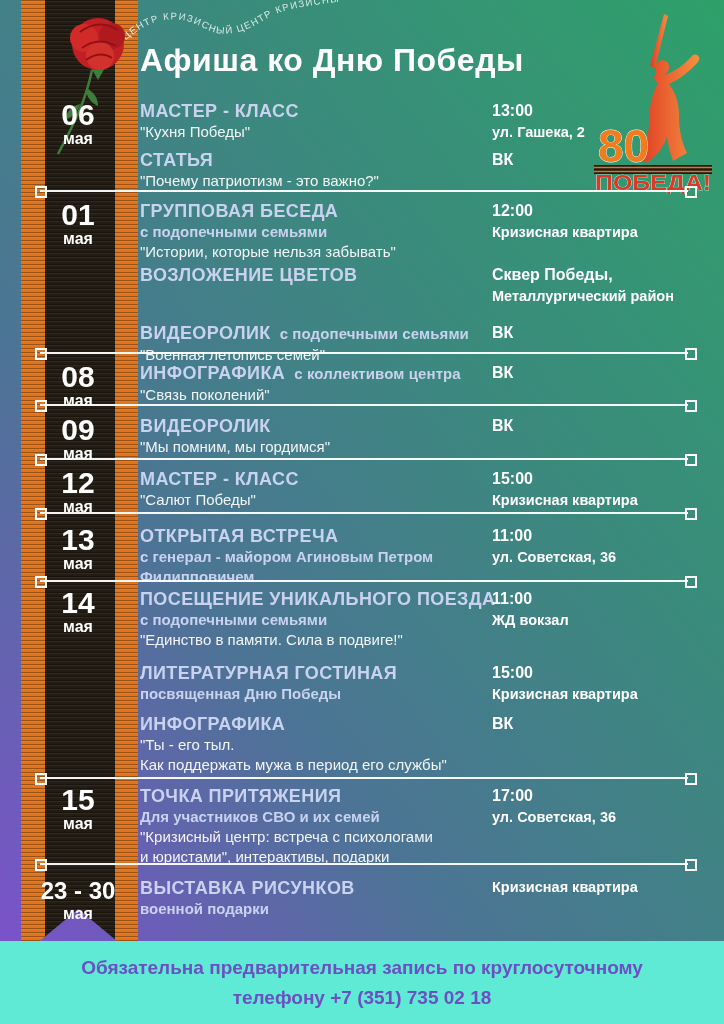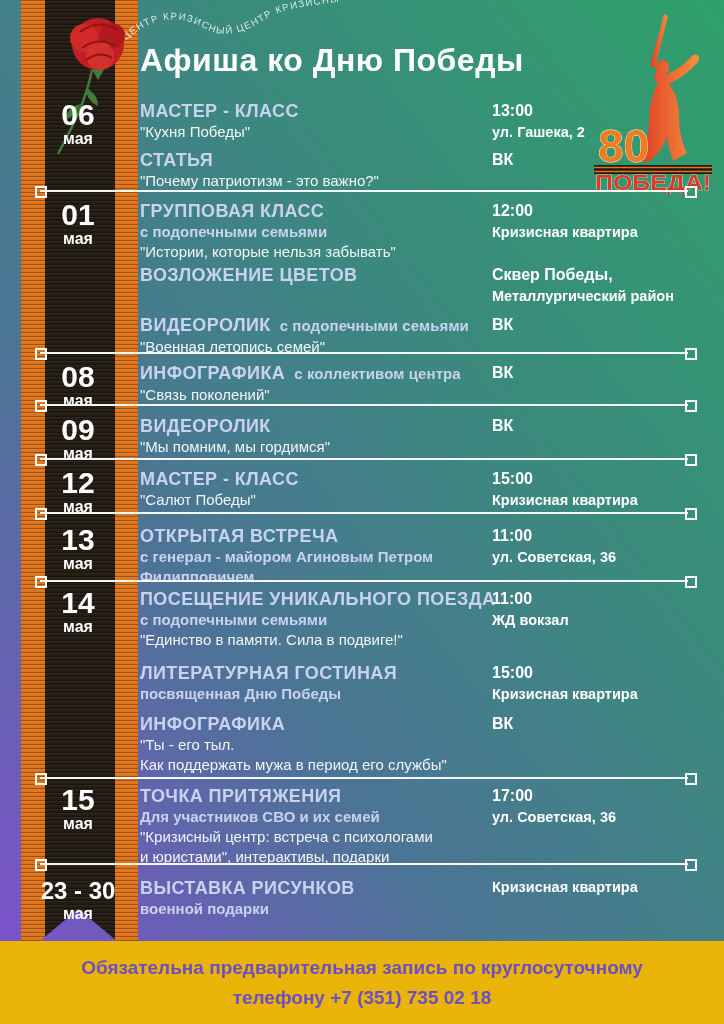--- a/index.html
+++ b/index.html
@@ -34,27 +34,27 @@
   .event{display:grid;grid-template-columns:1fr 212px;column-gap:0;}
   .etext{min-width:0;}
   .title-line{font-size:18px;font-weight:bold;color:#c9d2ef;letter-spacing:.4px;line-height:22px;white-space:nowrap;}
   .sfx{font-size:15px;margin-left:9px;letter-spacing:.1px;}
   .sub{font-size:15px;font-weight:bold;color:#c9d2ef;line-height:20px;}
   .quote{font-size:15px;color:rgba(255,255,255,.93);line-height:20px;}
   .i1{font-size:16px;font-weight:bold;color:#fff;line-height:22px;}
   .i2{font-size:14.5px;font-weight:bold;color:#fff;line-height:20px;}
   .l:empty{display:none;}
   span.sfx:empty{display:none;}
-  .mt7{margin-top:7px;} .mt4{margin-top:8px;} .mt2{margin-top:2px;} .mt12{margin-top:12px;} .mt9{margin-top:9px;}
+  .mt7{margin-top:7px;} .mt4{margin-top:16px;} .mt2{margin-top:2px;} .mt12{margin-top:12px;} .mt9{margin-top:9px;}
   
   .divider{position:absolute;left:40px;right:36px;height:2px;background:rgba(255,255,255,.95);}
   .divider::before,.divider::after{content:"";position:absolute;top:-4px;width:8px;height:8px;border:2px solid #fff;}
   .divider::before{left:-5px;} .divider::after{right:-9px;}
   
-  .footer{position:absolute;left:0;top:941px;width:724px;height:83px;background:#eab308;
+  .footer{position:absolute;left:0;top:941px;width:724px;height:83px;background:#5eead4;
           display:flex;flex-direction:column;justify-content:center;align-items:center;}
   .footer div{color:#6c4fc1;font-size:19px;font-weight:bold;line-height:30px;text-align:center;}
 </style>
 </head>
 <body>
 
 <div class="poster">
   <div class="bg"></div>
   <div class="ribbon"></div>
 
@@ -128,21 +128,21 @@
     </div>
   </div>
 
   <div class="section" style="top:200px">
     <div class="date">
       <div class="d-num">01</div>
       <div class="d-mon">мая</div>
     </div>
     <div class="event">
       <div class="etext">
-        <div class="title-line l"><span>ГРУППОВАЯ КЛАСС</span></div>
+        <div class="title-line l"><span>ГРУППОВАЯ БЕСЕДА</span></div>
         <div class="sub l">с подопечными семьями</div>
         <div class="quote l">"Истории, которые нельзя забывать"</div>
       </div>
       <div class="einfo">
         <div class="i1 l">12:00</div>
         <div class="i2 l">Кризисная квартира</div>
       </div>
     </div>
     <div class="event mt2">
       <div class="etext">

